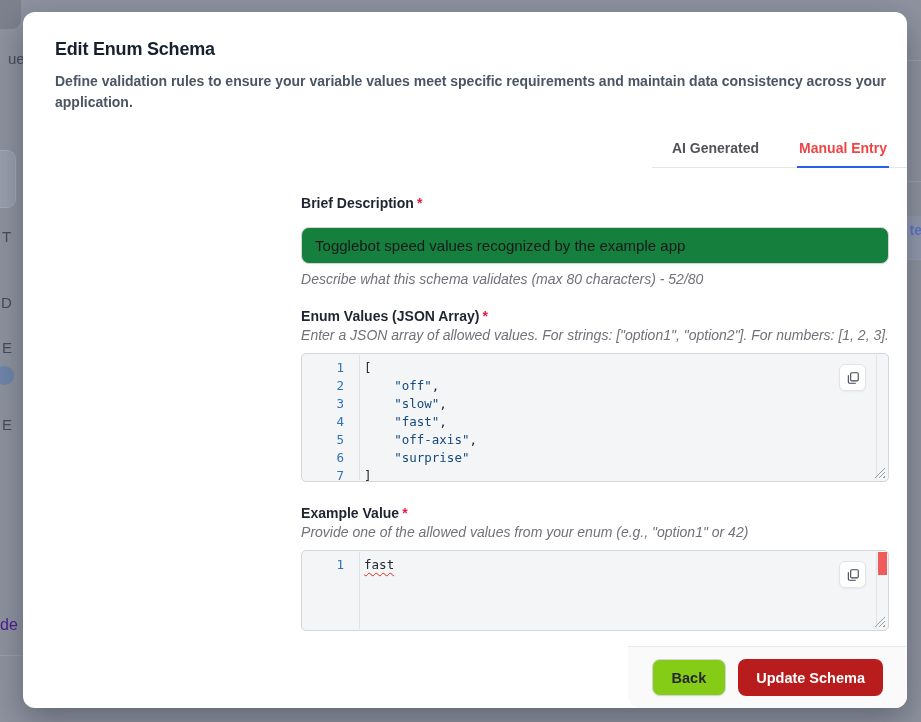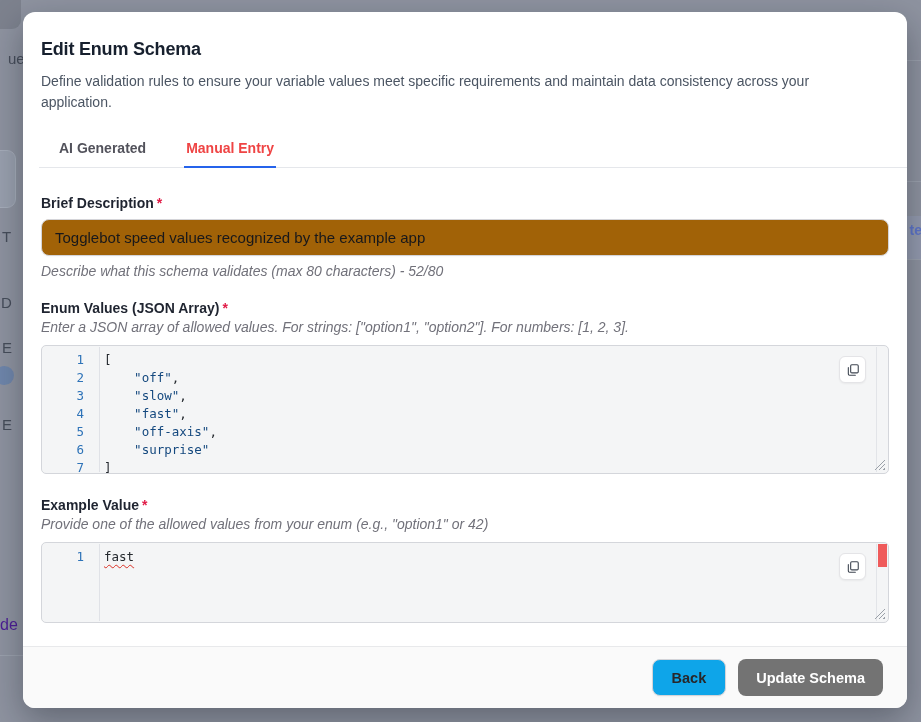--- a/index.html
+++ b/index.html
@@ -39,50 +39,50 @@
   .frag-hline-r2 { right: 0; top: 181px; width: 14px; border-top: 1px solid #9ba1ad; }
   .frag-hline-r3 { right: 0; top: 259px; width: 14px; border-top: 1px solid #9ba1ad; }
   .frag-band-r   { right: 0; top: 216px; width: 14px; height: 43px; background: #939aae; }
 
   
   .modal {
     position: absolute; z-index: 2;
     left: 23px; top: 12px; width: 884px; height: 696px;
     background: #ffffff; border-radius: 12px;
     box-shadow: 0 12px 34px rgba(15, 20, 30, 0.35);
-    display: flex; flex-direction: column;
+    display: flex; flex-direction: column; align-items: flex-end;
   }
   .m-header { padding: 27px 18px 0; }
   .m-title { font-size: 18px; font-weight: 700; color: #17202e; letter-spacing: -0.2px; }
-  .m-desc { margin-top: 11px; font-size: 14px; line-height: 21px; color: #4b5563; max-width: 834px; }
+  .m-desc { margin-top: 11px; font-size: 14px; line-height: 21px; color: #4b5563; max-width: 834px; font-weight: bold; }
 
   .tabs {
     display: flex; gap: 36px;
     margin-top: 23px; padding: 0 18px;
     border-bottom: 1px solid #e5e7eb;
     margin-left: 16px;
   }
   .tab {
     font-size: 14px; font-weight: 600; color: #52525b;
     padding: 4px 2px 10px; cursor: pointer;
     border-bottom: 2px solid transparent; margin-bottom: -1px;
   }
   .tab.active { color: #ef4444; border-bottom-color: #2563eb; }
 
   .m-body { padding: 27px 18px 0; flex: 1 1 auto; }
   .field-label { font-size: 14px; font-weight: 600; color: #1f2430; }
   .req { color: #e11d48; margin-left: 3px; font-weight: 700; }
   .helper { font-size: 14px; color: #71717a; font-style: italic; }
 
   .text-input {
-    display: block; width: 100%; height: 37px; margin-top: 8px;
+    display: block; width: 100%; height: 37px; margin-top: 16px;
     border: 1px solid #d4d4d8; border-radius: 8px;
     padding: 0 13px; font-size: 15px; color: #18181b;
     font-family: "Liberation Sans", sans-serif;
-    background: #a16207; outline: none;
+    background: #15803d; outline: none;
     box-shadow: 0 1px 2px rgba(0,0,0,0.03);
   }
   .field-brief .helper { margin-top: 7px; }
 
   .section-enum { margin-top: 21px; }
   .section-enum .helper, .section-example .helper { margin-top: 3px; }
   .section-example { margin-top: 23px; }
 
   
   .editor {
@@ -147,25 +147,25 @@
     display: flex; align-items: center; justify-content: flex-end; gap: 12px;
     padding: 0 24px;
     background: #fafafa; border-top: 1px solid #e8e9eb;
     border-radius: 0 0 12px 12px;
   }
   .btn {
     height: 37px; border-radius: 8px; font-size: 14.5px; font-weight: 600;
     font-family: "Liberation Sans", sans-serif; cursor: pointer;
   }
   .btn-back {
-    padding: 0 19px; background: #0ea5e9; color: #27272a;
+    padding: 0 19px; background: #84cc16; color: #27272a;
     border: 1px solid #d4d4d8; box-shadow: 0 1px 2px rgba(0,0,0,0.04);
   }
   .btn-submit {
-    padding: 0 18px; background: #737373; color: #ffffff; border: none;
+    padding: 0 18px; background: #b91c1c; color: #ffffff; border: none;
   }
 </style>
 </head>
 <body>
 
 <div class="frag frag-card-topleft"></div>
 <div class="frag frag-ue frag-text">ue</div>
 <div class="frag frag-pill"></div>
 <div class="frag frag-T frag-text">T</div>
 <div class="frag frag-D frag-text">D</div>

